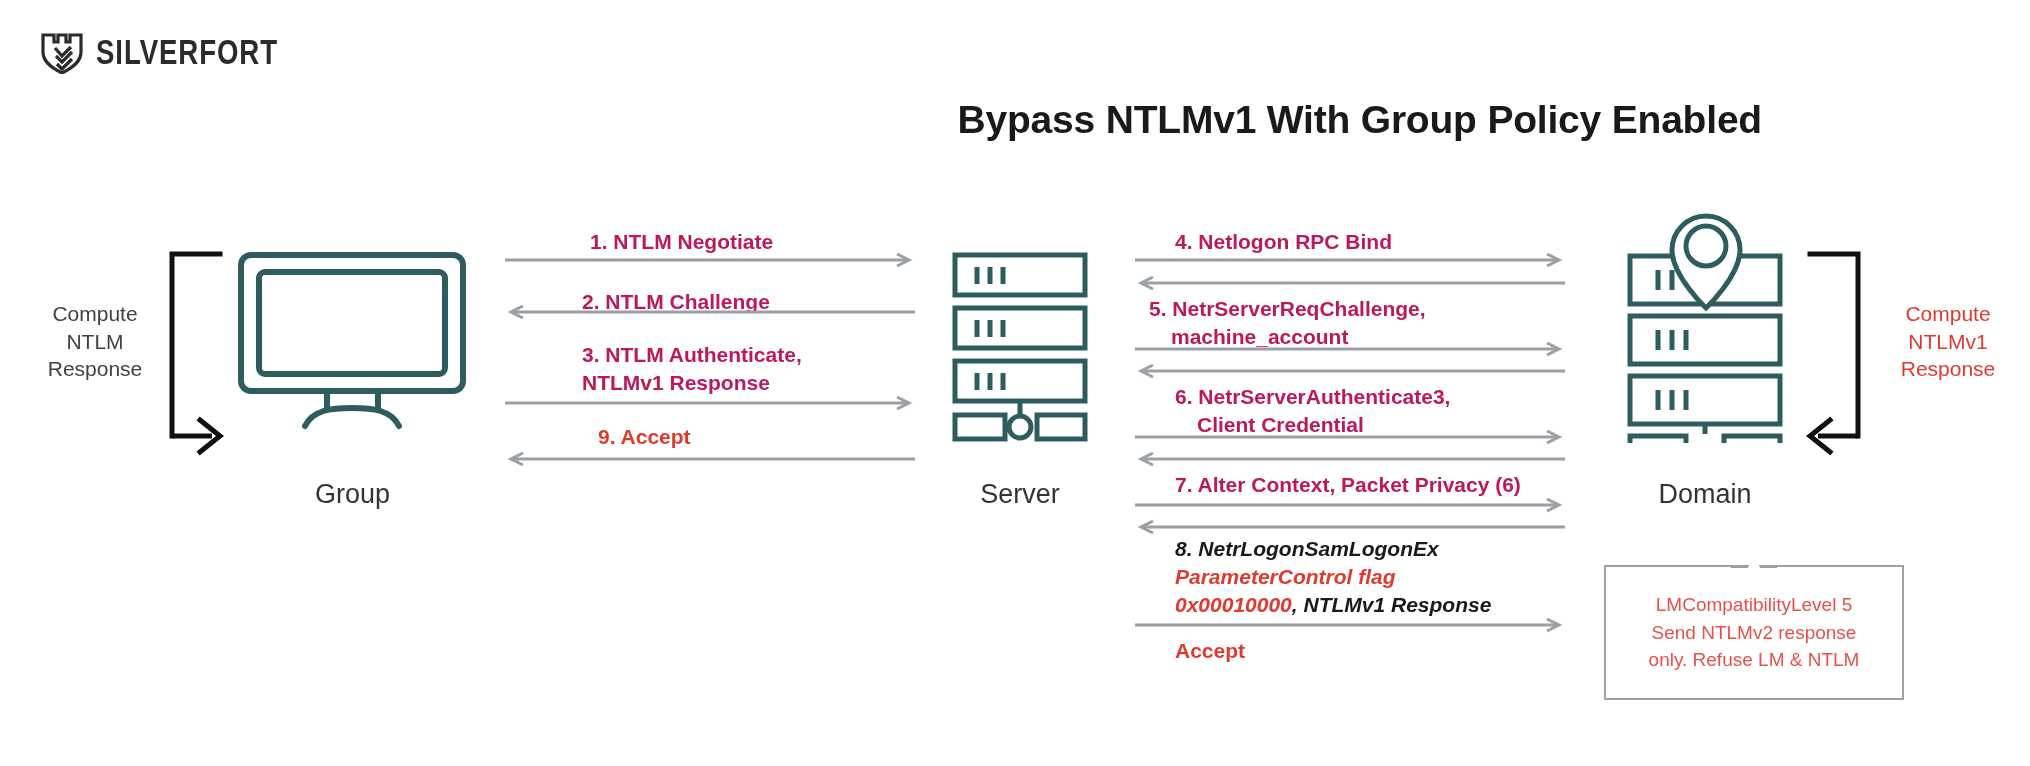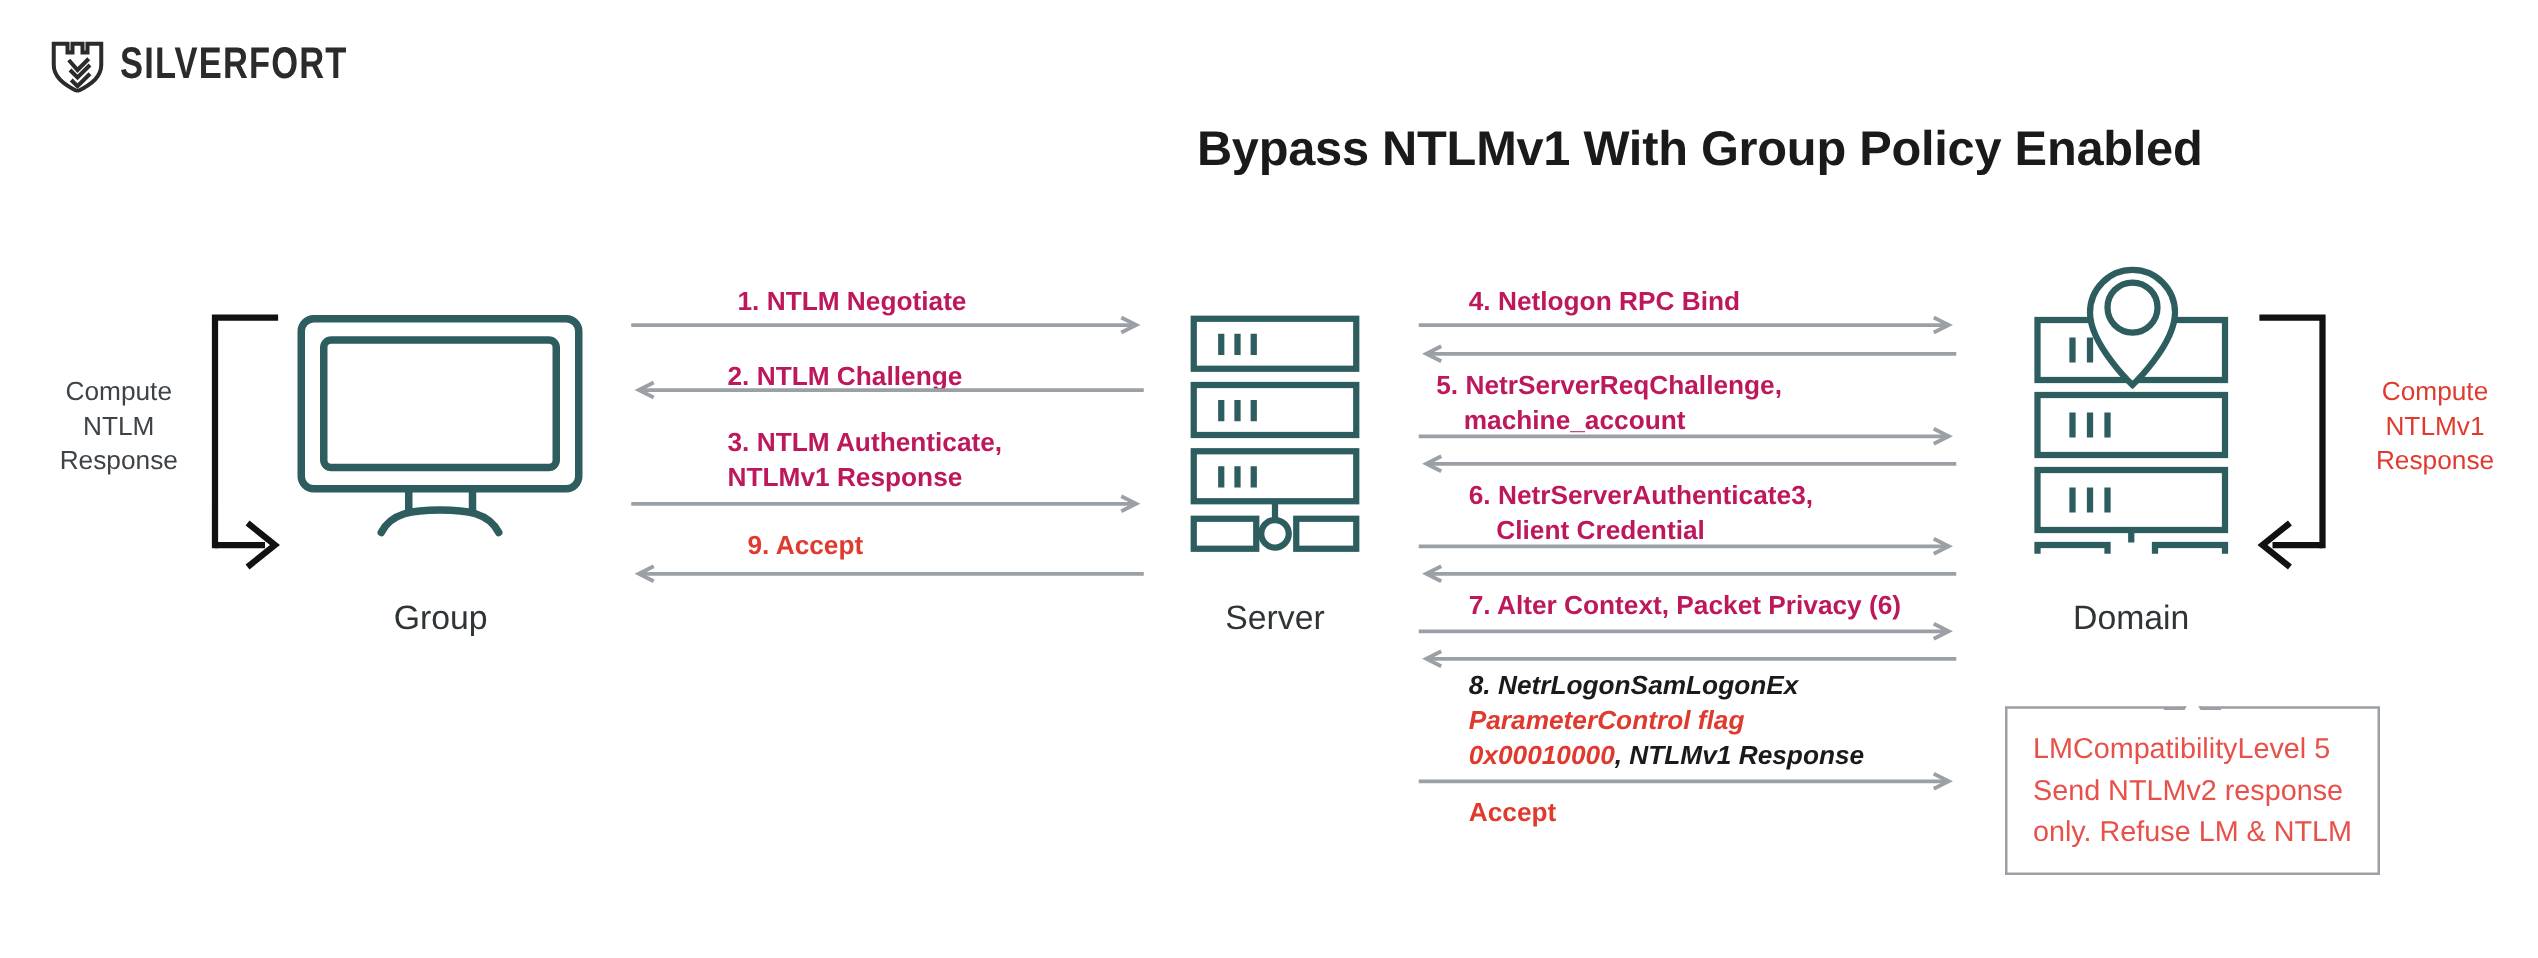--- a/index.html
+++ b/index.html
@@ -45,21 +45,21 @@
 
   
   .arrow { position: absolute; height: 14px; }
   .arrow svg { display: block; overflow: visible; }
 
   
   .callout {
     position: absolute; border: 2px solid #9aa0a6; background: #fff;
     display: flex; align-items: center; justify-content: center;
   }
-  .callout-text { color: #e8504a; font-size: 23px; line-height: 1.45; text-align: left; }
+  .callout-text { color: #e8504a; font-size: 19px; line-height: 1.45; text-align: center; }
   .callout-notch { position: absolute; top: -2px; left: 50%; transform: translateX(-50%); }
 
   .icon-wrap { position: absolute; }
 </style>
 </head>
 <body>
 
 <div class="page">
 
   <div class="logo">

